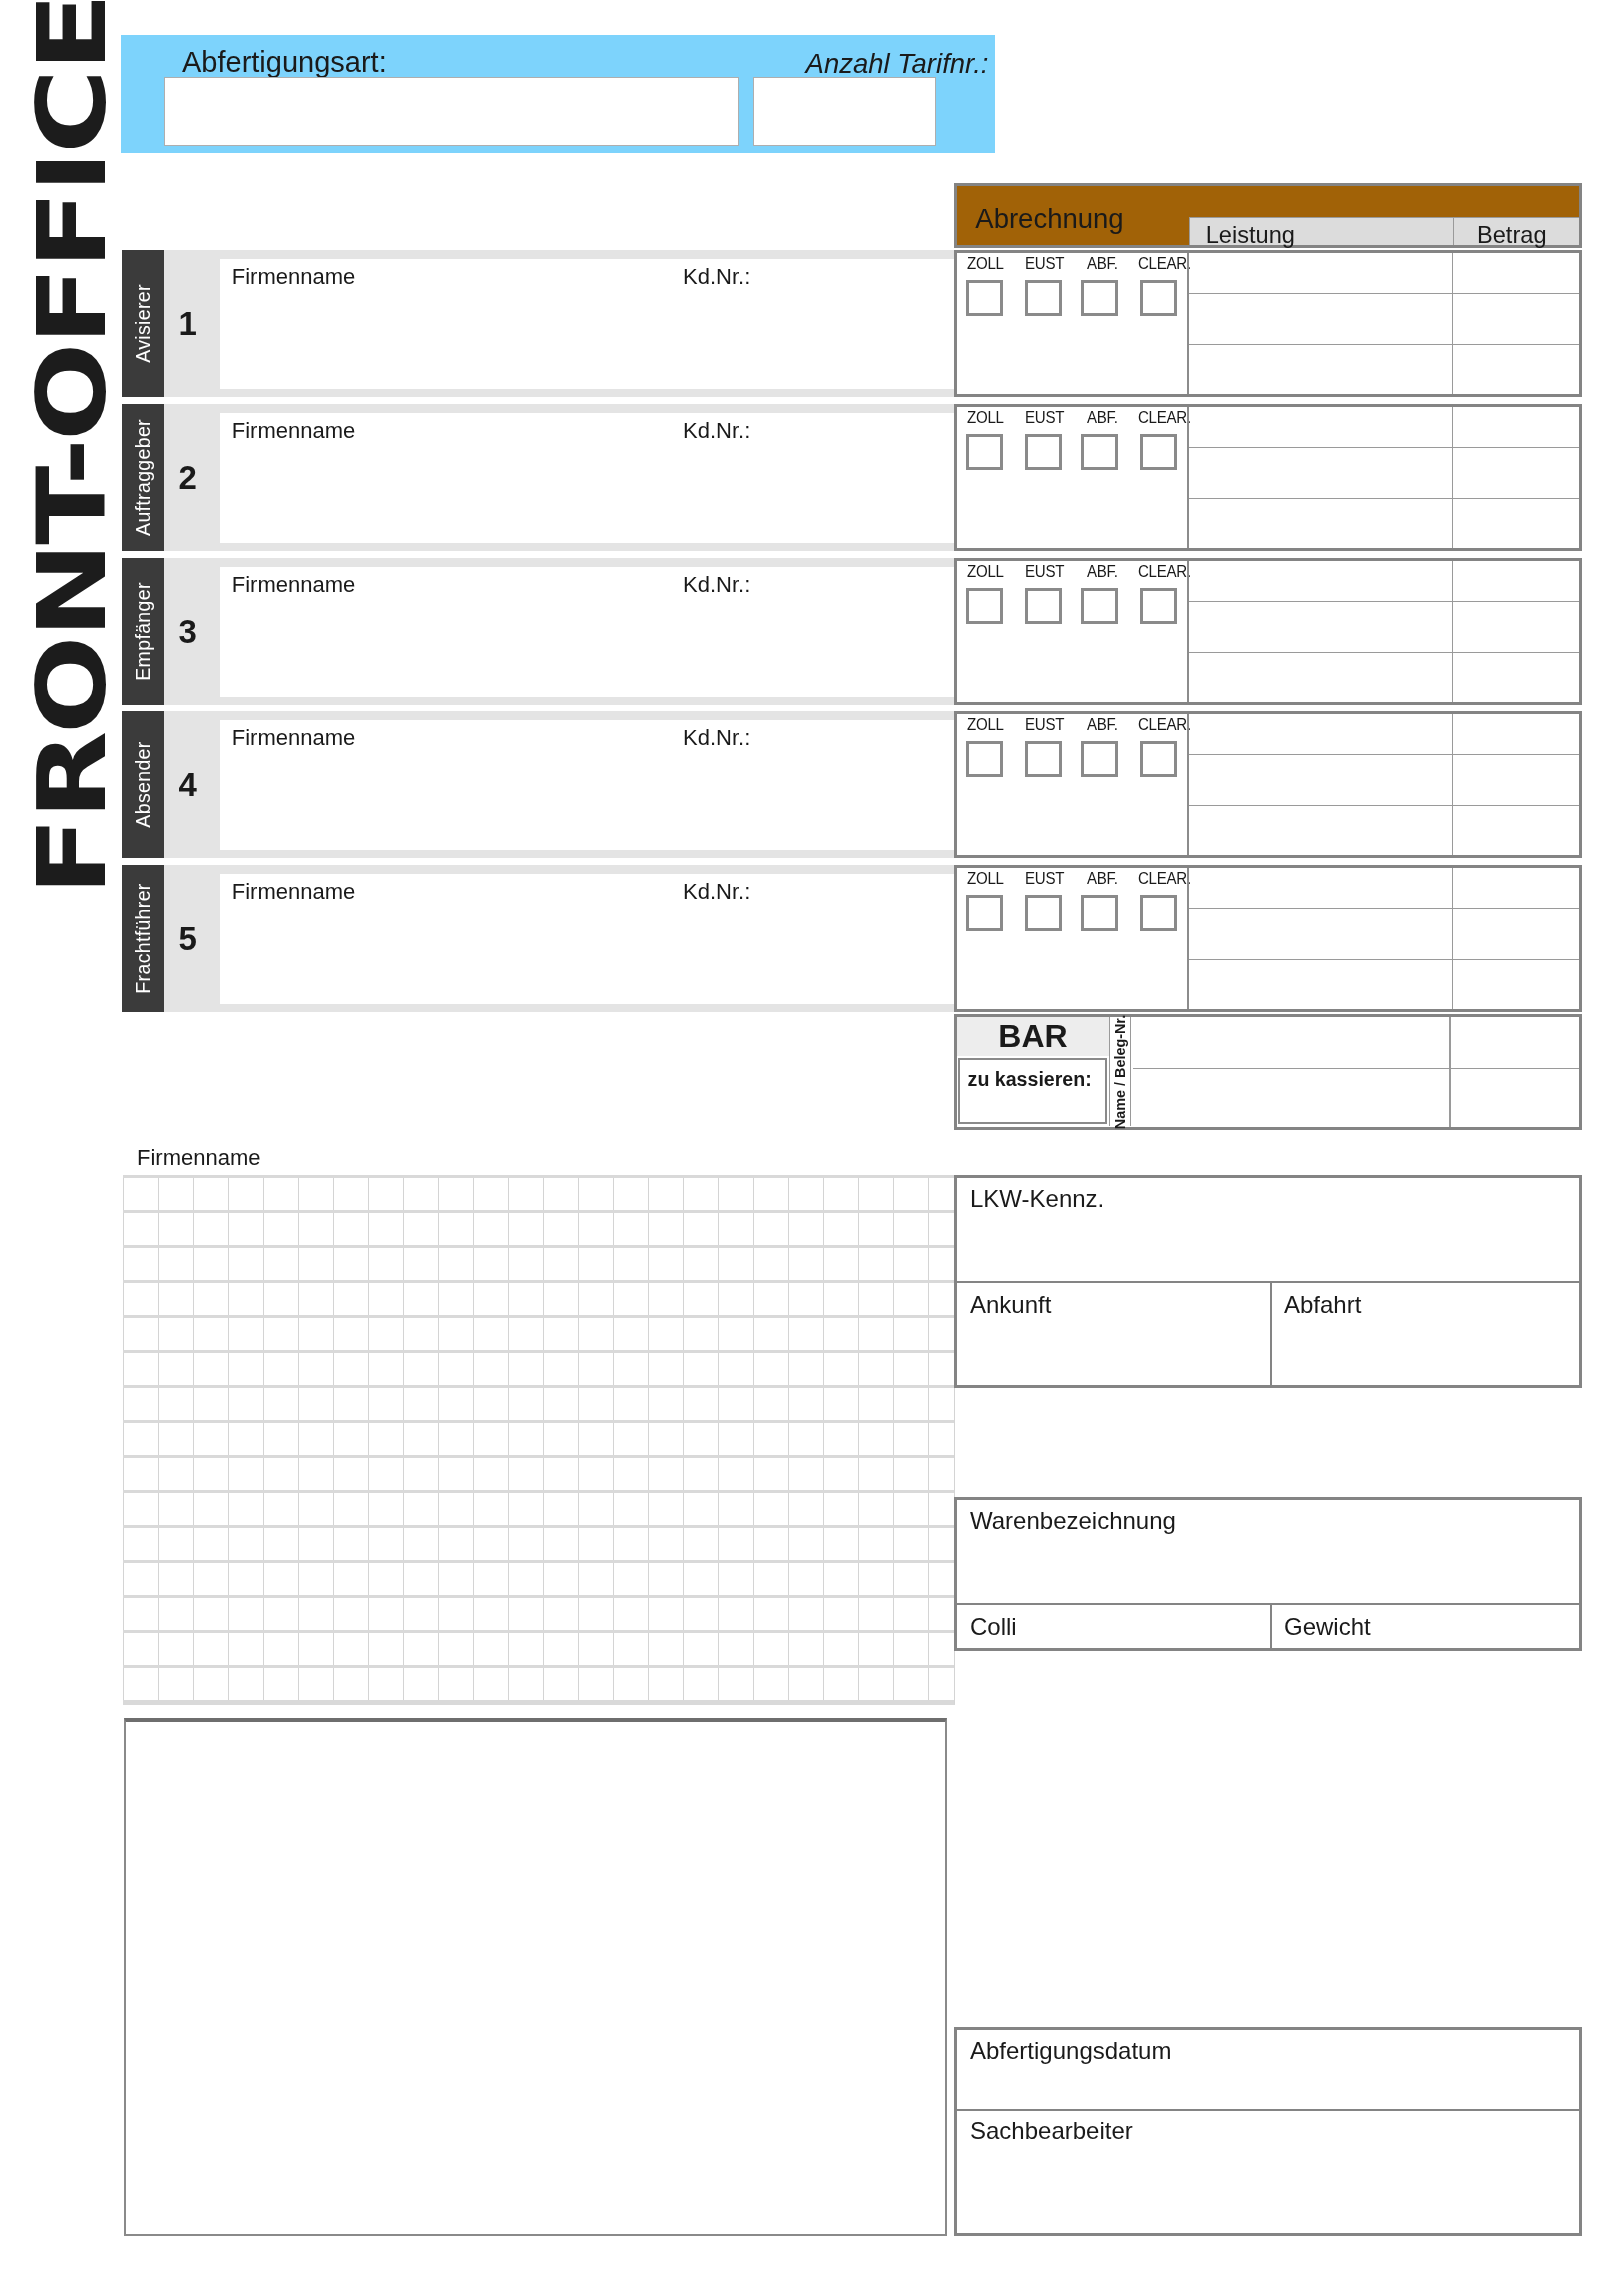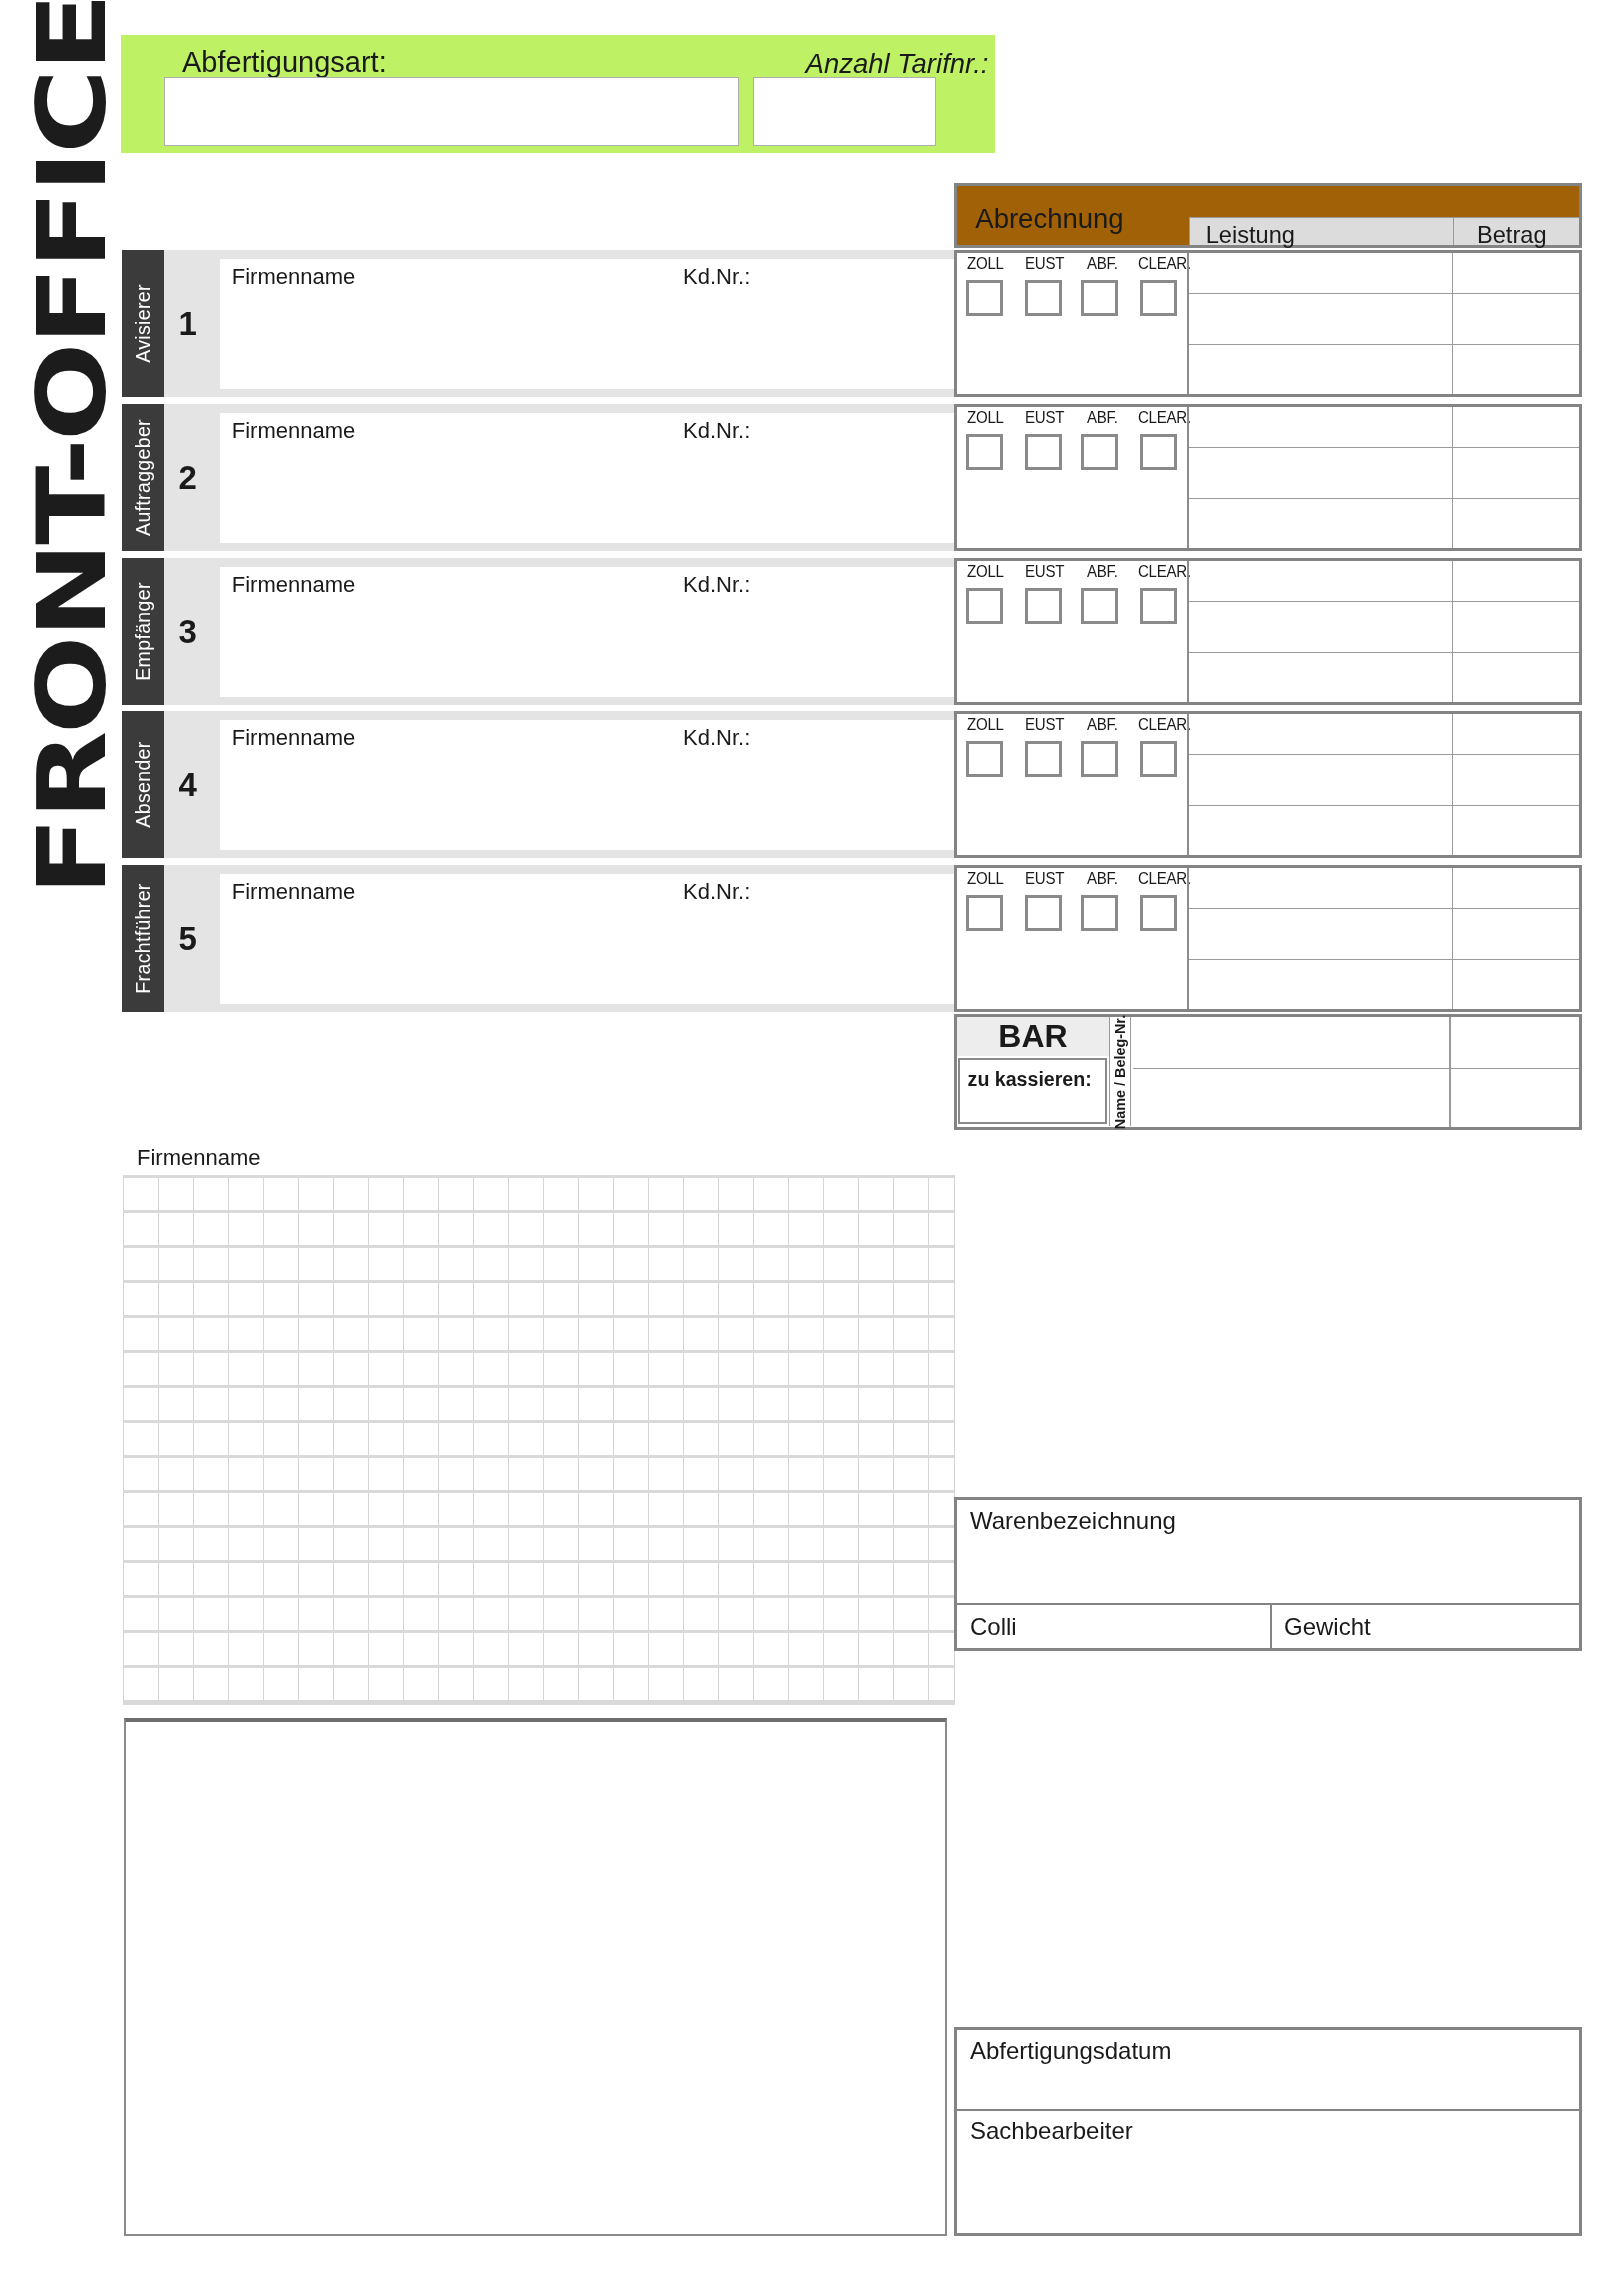--- a/index.html
+++ b/index.html
@@ -13,21 +13,21 @@
           font-family:"DejaVu Sans",sans-serif;font-weight:bold;font-size:95px;
           letter-spacing:-2.6px;color:#1c1c1c;white-space:nowrap;}
   .vtitle>span{display:inline-block;transform:scaleX(1.22);transform-origin:0 50%;}
 
   
   .gray-border{border:3.3px solid #848484;background:#ffffff;box-sizing:border-box;}
   .abs{position:absolute;}
   .lbl{position:absolute;white-space:nowrap;}
 
   
-  .top-header{position:absolute;left:121px;top:35px;width:874px;height:118px;background:#bef264;}
+  .top-header{position:absolute;left:121px;top:35px;width:874px;height:118px;background:#7dd3fc;}
   .th-label{font-size:29px;}
   .th-label2{font-size:27.5px;}
   .input-box{position:absolute;background:#ffffff;border:1.3px solid #aeaeae;box-sizing:border-box;}
 
   .filiale-block{position:absolute;left:954px;top:35px;width:628px;height:117px;}
   .filiale-divider{position:absolute;left:158px;top:0;bottom:0;width:2px;background:#848484;}
   .cell-label{font-size:23.6px;}
 
   
   .abr-header{position:absolute;left:954px;top:183px;width:628px;height:65px;background:#a16207;}
@@ -287,20 +287,30 @@
       <div class="c1"></div>
       <div></div>
     </div>
   </div>
 
   <span class="anm-label">Firmenname</span>
   <div class="anm-grid"></div>
 
   <div class="notes-box"></div>
 
+  <div class="lkw-block gray-border abs" style="left:954px;top:1175px;width:628px;height:213px;">
+    <span class="lbl blk-label" style="left:13px;top:6.5px;">LKW-Kennz.</span>
+    <div class="abs" style="left:0;top:0;right:0;height:103px;"></div>
+    <div class="split-h" style="top:103px;"></div>
+    <span class="lbl blk-label" style="left:13px;top:113px;">Ankunft</span>
+    <span class="lbl blk-label" style="left:327px;top:113px;">Abfahrt</span>
+    <div class="abs" style="left:0;top:105px;width:313px;bottom:0;"></div>
+    <div class="abs" style="left:315px;top:105px;right:0;bottom:0;"></div>
+    <div class="split-v" style="left:313px;top:105px;bottom:0;"></div>
+  </div>
 
   <div class="gray-border abs" style="left:954px;top:1497px;width:628px;height:154px;">
     <span class="lbl blk-label" style="left:13px;top:6.5px;">Warenbezeichnung</span>
     <div class="abs" style="left:0;top:0;right:0;height:103px;"></div>
     <div class="split-h" style="top:103px;"></div>
     <span class="lbl blk-label" style="left:13px;top:113px;">Colli</span>
     <span class="lbl blk-label" style="left:327px;top:113px;">Gewicht</span>
     <div class="abs" style="left:0;top:105px;width:313px;bottom:0;"></div>
     <div class="abs" style="left:315px;top:105px;right:0;bottom:0;"></div>
     <div class="split-v" style="left:313px;top:105px;bottom:0;"></div>

